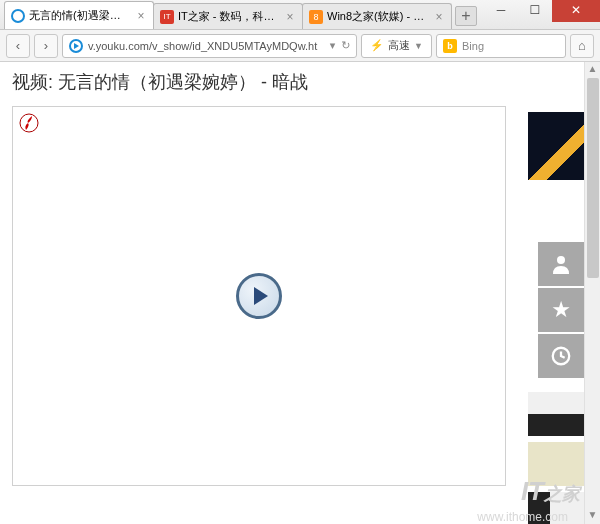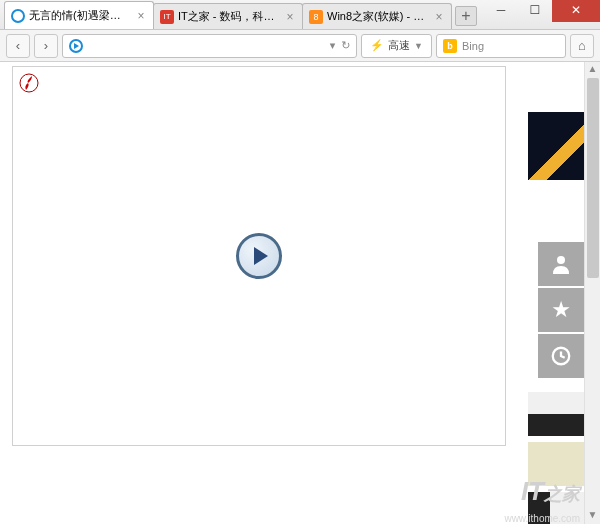--- a/index.html
+++ b/index.html
@@ -35,21 +35,21 @@
 .sidethumb{width:56px;height:68px;margin-bottom:6px;background:#0a1828;position:relative;overflow:hidden}
 .st1{background:linear-gradient(135deg,#0a1020 55%,#f0b030 55%,#f0b030 70%,#0a1020 70%)}
 .sideicons{position:absolute;right:16px;top:180px;width:46px}
 .sideicon{width:46px;height:44px;background:#a8a8a8;margin-bottom:2px;display:flex;align-items:center;justify-content:center;color:#fff;font-size:22px;cursor:pointer}
 .thumbs-bottom{position:absolute;right:16px;top:330px;width:56px}
 .thumb-sm{width:56px;height:44px;margin-bottom:6px;background:#222}
 .tb1{background:linear-gradient(#f0f0f0 50%,#222 50%)}
 .tb2{background:#e8e4c8}
 .tb3{background:linear-gradient(90deg,#222 40%,#f0f0f0 40%)}
 .watermark{position:absolute;right:20px;bottom:20px;color:#d0d0d0;font-size:26px;font-weight:bold;font-style:italic;line-height:1}
-.watermark-sub{position:absolute;right:20px;bottom:0;color:#d8d8d8;font-size:10px}
+.watermark-sub{position:absolute;right:32px;bottom:0;color:#d8d8d8;font-size:12px}
 .scrollbar{position:absolute;right:0;top:0;width:16px;height:462px;background:#f0f0f0;border-left:1px solid #e0e0e0}
 .scroll-arrow{height:16px;text-align:center;line-height:14px;color:#888;font-size:10px;cursor:pointer}
 .scroll-thumb{position:absolute;top:16px;left:2px;width:12px;height:200px;background:#c8c8c8;border-radius:2px;cursor:pointer}
 </style>
 </head>
 <body>
 
 <div class="titlebar">
   <div class="tabs">
     <div class="tab active">
@@ -74,36 +74,38 @@
     <div class="winbtn">☐</div>
     <div class="winbtn close">✕</div>
   </div>
 </div>
 
 <div class="addrbar">
   <div class="navbtn">‹</div>
   <div class="navbtn">›</div>
   <div class="urlbox">
     <span class="urlicon"></span>
+    <span>v.youku.com/v_show/id_XNDU5MTAyMDQw.ht</span>
     <span style="margin-left:auto;color:#888">▾</span>
     <span style="margin-left:6px;color:#888">↻</span>
   </div>
   <div class="speedbox">
     <span class="bolt">⚡</span>
     <span>高速</span>
     <span style="color:#888;font-size:9px">▼</span>
   </div>
   <div class="searchbox">
     <span class="bingicon">b</span>
     <span>Bing</span>
   </div>
   <div class="navbtn">⌂</div>
 </div>
 
 <div class="content">
+  <div class="page-title">视频: 无言的情（初遇梁婉婷） - 暗战</div>
   <div class="video-area">
     <div class="flash-icon">
       <svg viewBox="0 0 20 20">
           <circle cx="10" cy="10" r="9" fill="#fff" stroke="#a00" stroke-width="1"></circle>
           <path d="M13 3 Q7 8 9 10 Q5 13 7 17 Q11 12 9 10 Q13 7 13 3" fill="#c00"></path>
         </svg>
     </div>
     <div class="playbtn"></div>
   </div>
 

